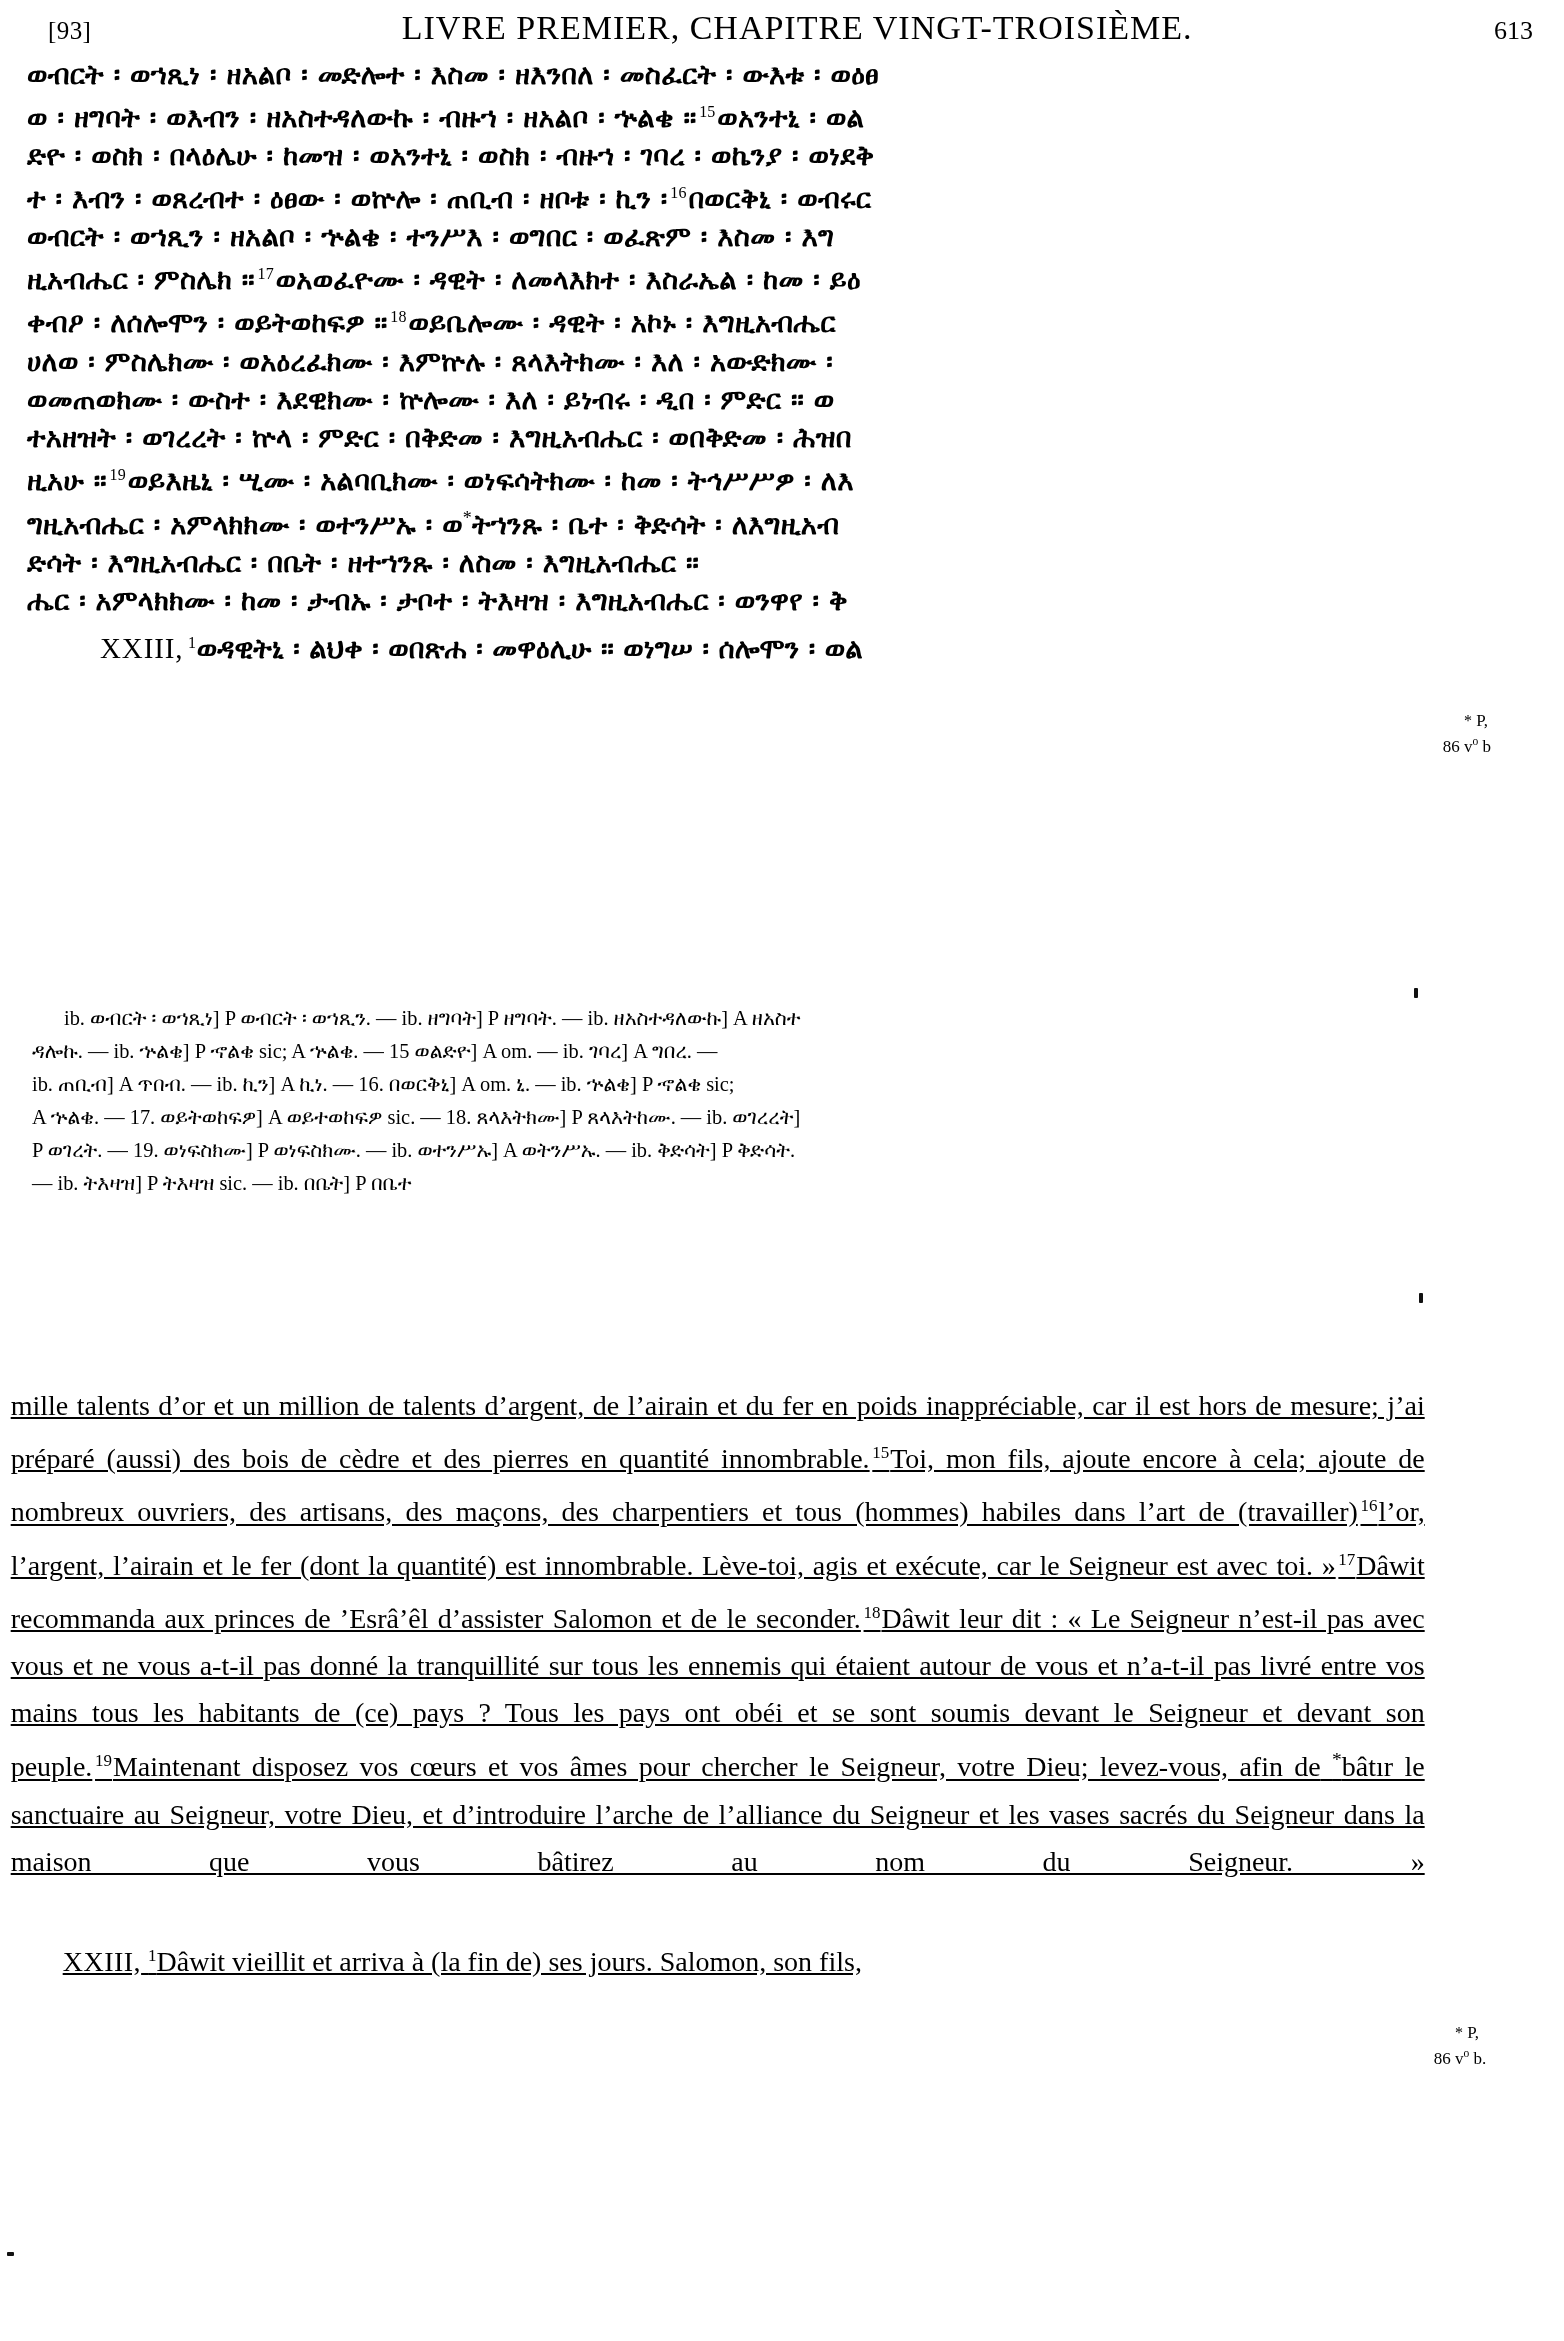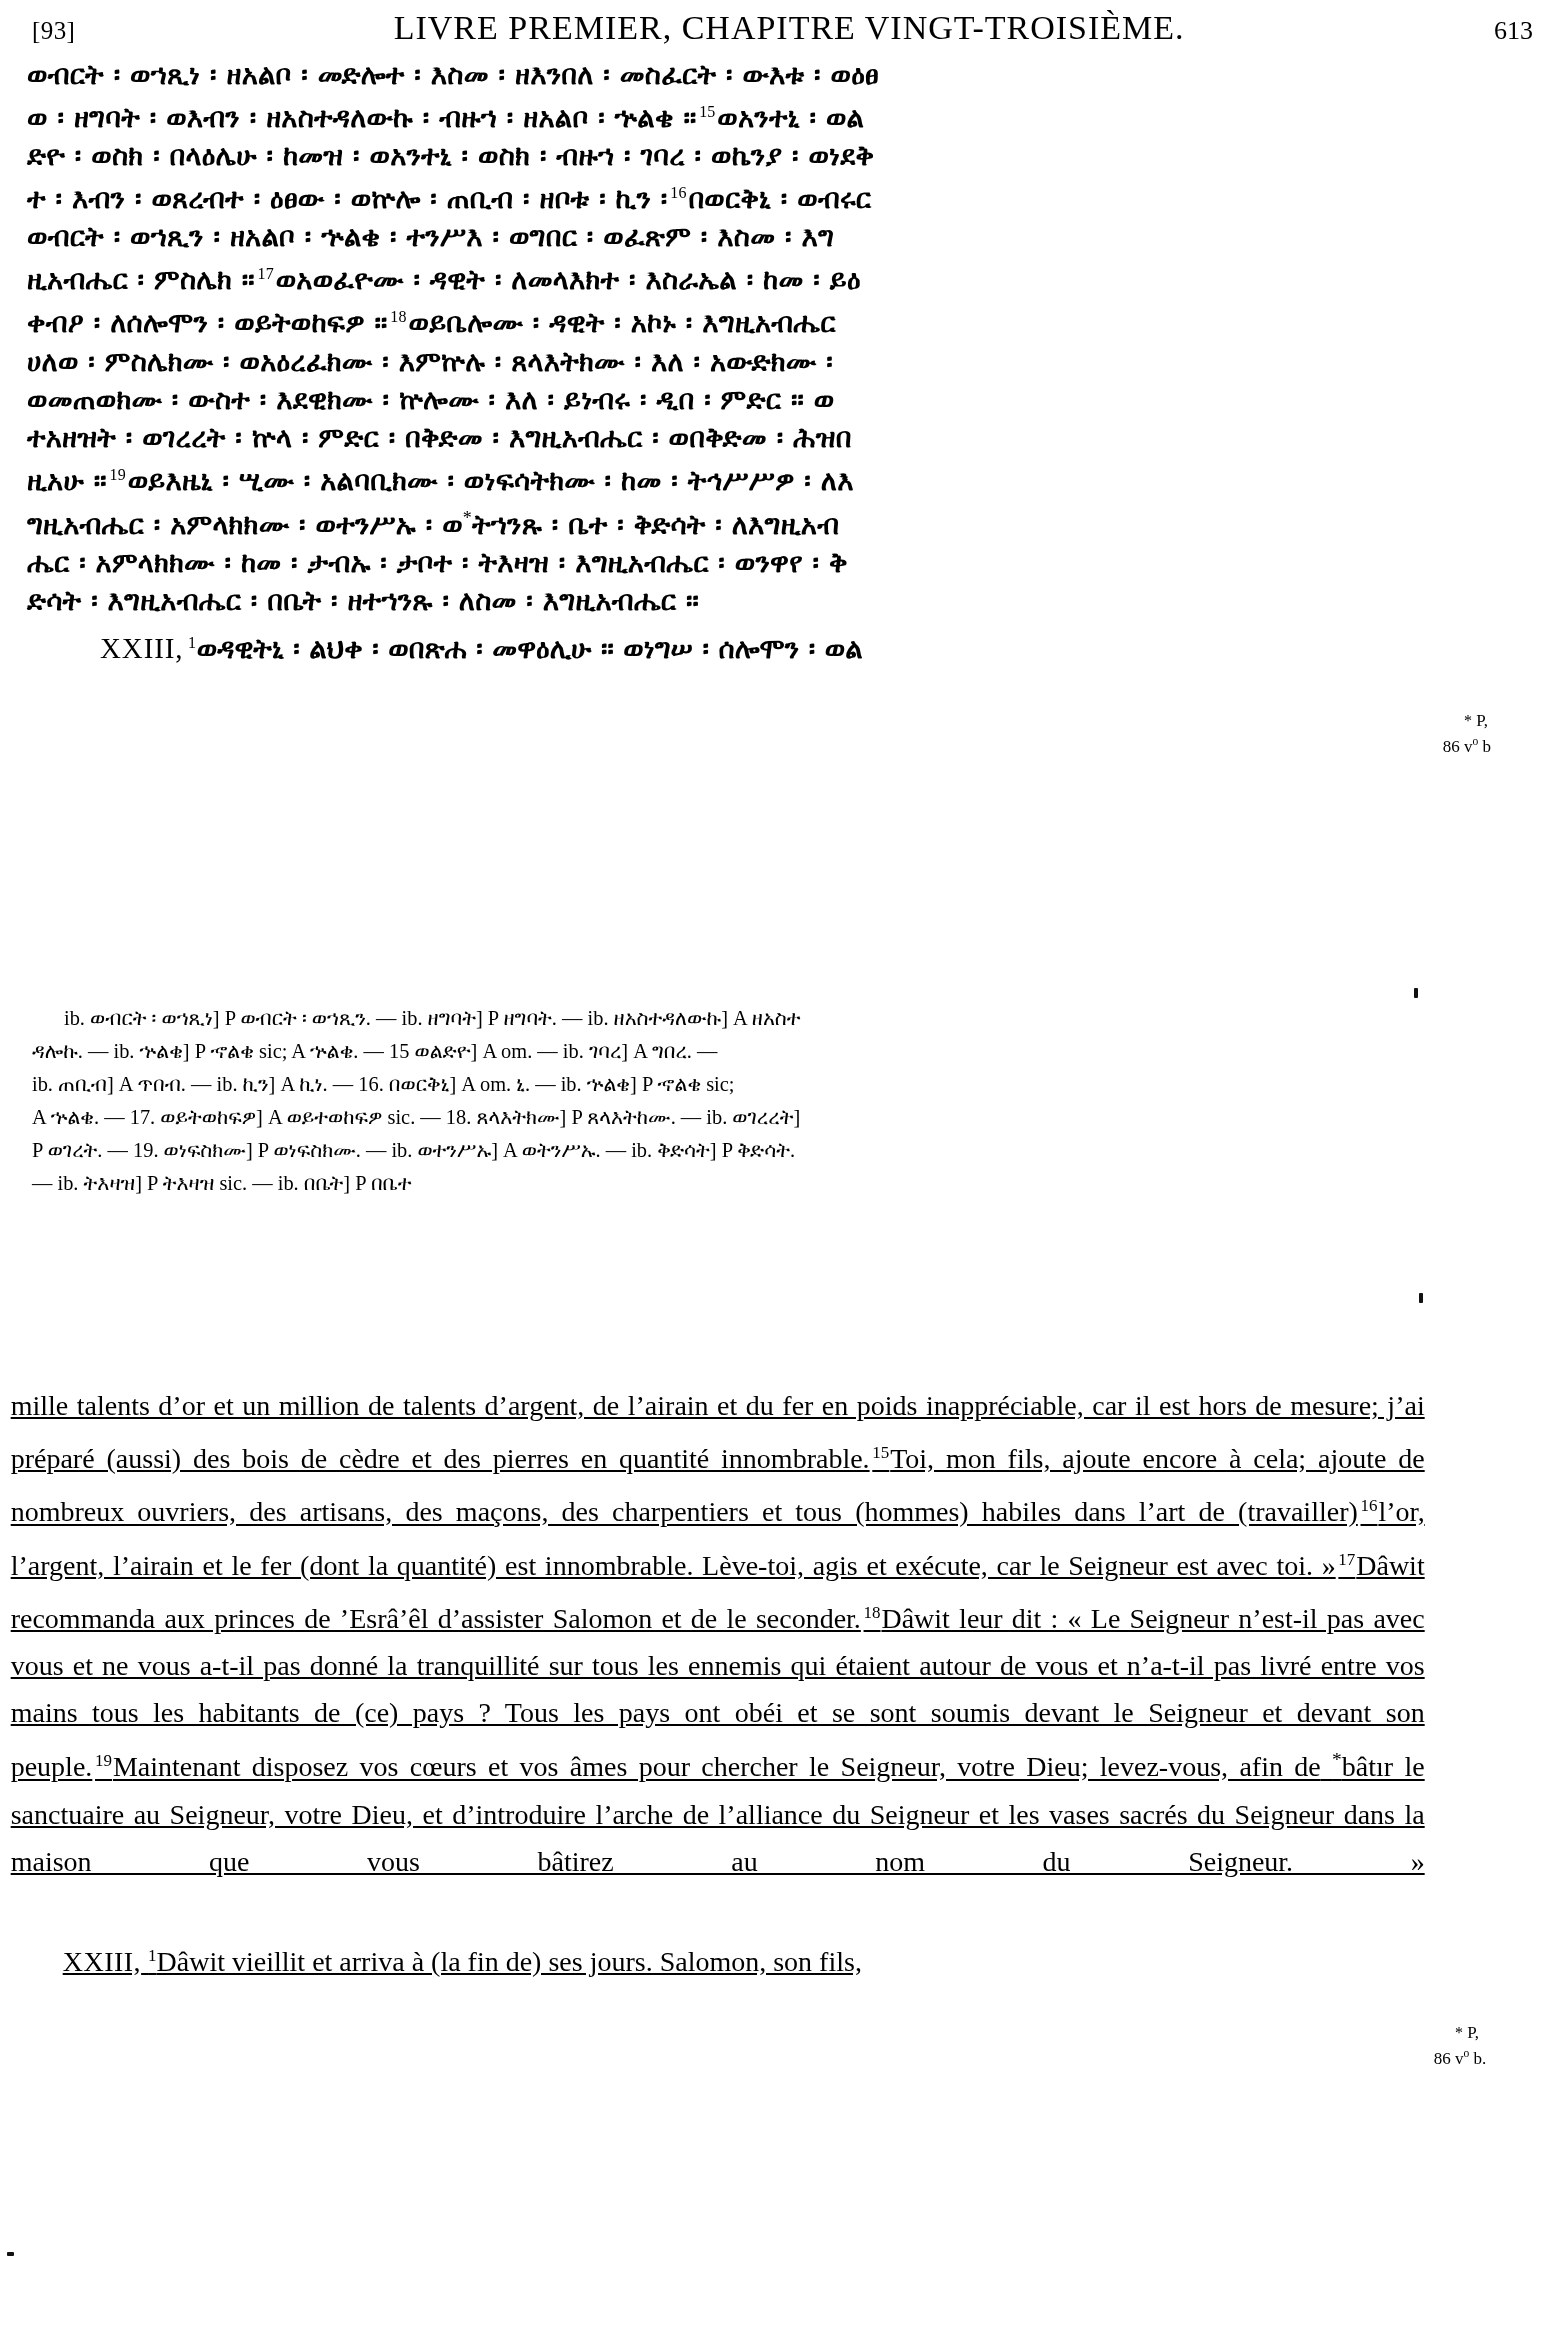--- a/index.html
+++ b/index.html
@@ -19,21 +19,21 @@
   .page {
     position: absolute;
     inset: 0;
     padding: 0;
   }
 
   
   .runhead {
     position: absolute;
     top: 9px;
-    left: 32px;
+    left: 48px;
     right: 32px;
     height: 41px;
     display: flex;
     align-items: baseline;
     justify-content: center;
     font-size: 26px;
   }
   .runhead .folio-bracket {
     font-family: "Liberation Serif", serif;
     font-size: 25px;
@@ -251,25 +251,25 @@
 
     <div class="geez-line">
       <span>ዚአሁ ።</span><span class="vnum">19</span><span>ወይእዜኒ ፡ ሢሙ ፡ አልባቢክሙ ፡ ወነፍሳትክሙ ፡ ከመ ፡ ትኅሥሥዎ ፡ ለእ</span>
     </div>
 
     <div class="geez-line">
       <span>ግዚአብሔር ፡ አምላክክሙ ፡ ወተንሥኡ ፡ ወ</span><span class="starmark">*</span><span>ትኀንጹ ፡ ቤተ ፡ ቅድሳት ፡ ለእግዚአብ</span>
     </div>
 
     <div class="geez-line">
+      <span>ድሳት ፡ እግዚአብሔር ፡ በቤት ፡ ዘተኀንጹ ፡ ለስመ ፡ እግዚአብሔር ።</span>
+    </div>
+
+    <div class="geez-line">
       <span>ሔር ፡ አምላክክሙ ፡ ከመ ፡ ታብኡ ፡ ታቦተ ፡ ትእዛዝ ፡ እግዚአብሔር ፡ ወንዋየ ፡ ቅ</span>
-    </div>
-
-    <div class="geez-line">
-      <span>ድሳት ፡ እግዚአብሔር ፡ በቤት ፡ ዘተኀንጹ ፡ ለስመ ፡ እግዚአብሔር ።</span>
     </div>
 
     <div class="geez-chapter">
       <span class="chapnum">XXIII,</span><span class="vnum">1</span><span>ወዳዊትኒ ፡ ልህቀ ፡ ወበጽሐ ፡ መዋዕሊሁ ። ወነግሠ ፡ ሰሎሞን ፡ ወል</span>
     </div>
 
   </div>
 
   <div class="margin-note" id="margin-note-1">
     <span class="mn-line1">

